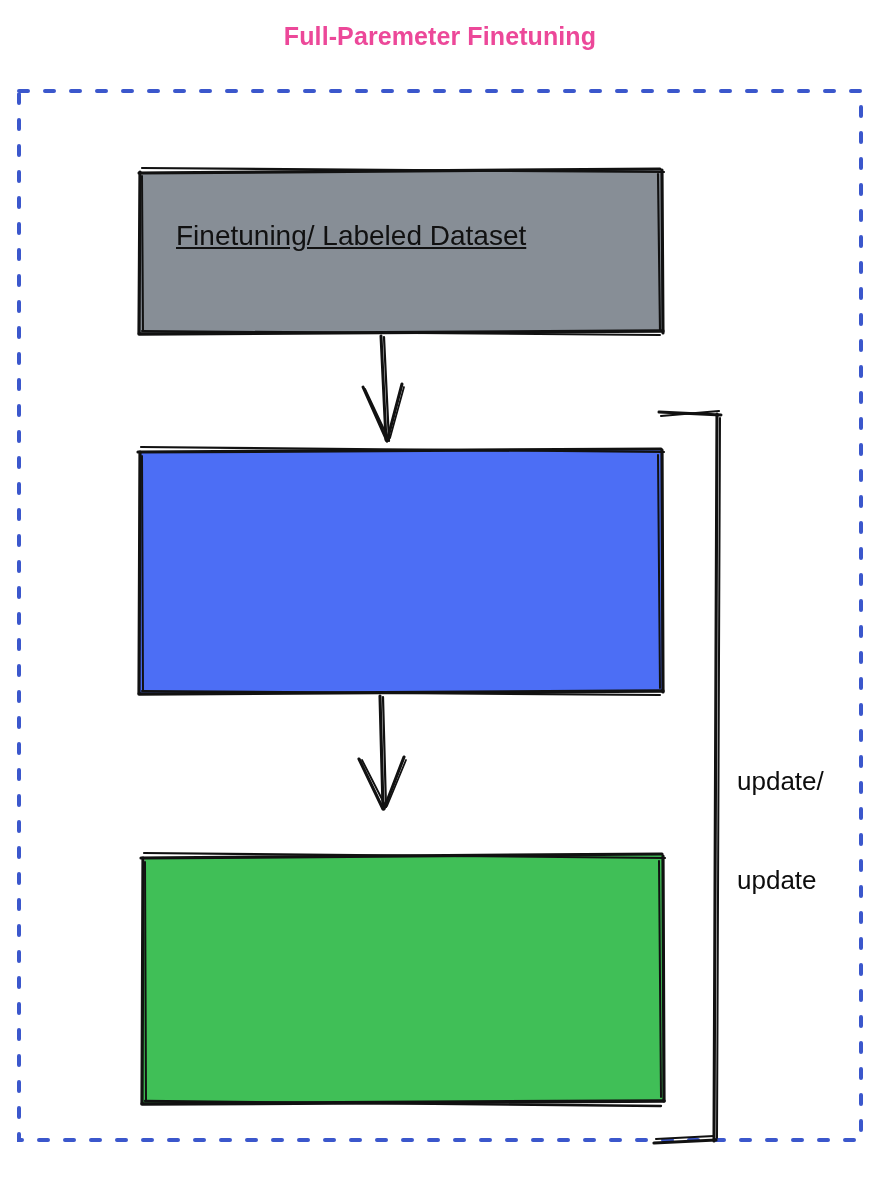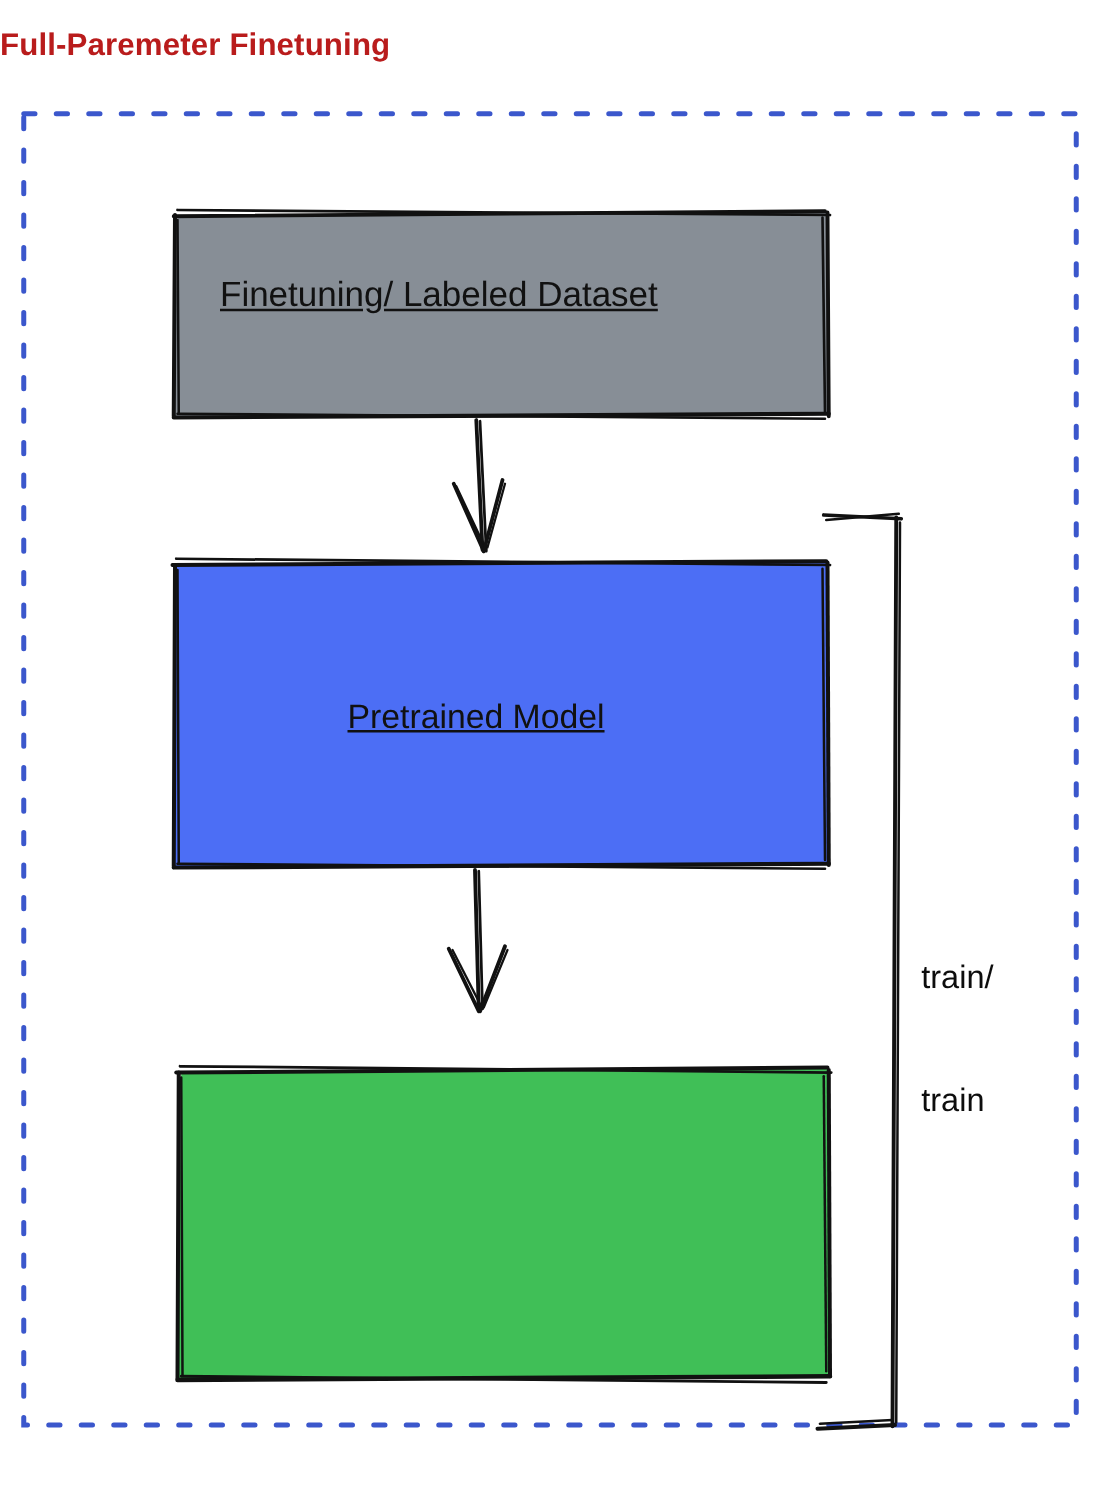--- a/index.html
+++ b/index.html
@@ -24,25 +24,25 @@
     left: 0;
     top: 0;
     width: 880px;
     height: 1200px;
   }
   .diagram-title {
     position: absolute;
     left: 0;
     top: 22px;
     width: 880px;
-    text-align: left;
+    text-align: center;
     font-size: 25px;
     font-weight: 700;
     letter-spacing: 0.1px;
-    color: #b91c1c;
+    color: #ec4899;
     font-family: "Liberation Sans", sans-serif;
     white-space: nowrap;
   }
   .node-label {
     position: absolute;
     font-family: "Liberation Sans", sans-serif;
     color: #111111;
     white-space: nowrap;
     line-height: 1.18;
     text-decoration: underline;
@@ -145,21 +145,20 @@
       <path d="M720,418 L717,1138" fill="none" stroke="#111111" stroke-width="2.0" stroke-linecap="round"></path>
       <path d="M716,1140 L654,1143" fill="none" stroke="#111111" stroke-width="3.2" stroke-linecap="round"></path>
       <path d="M714,1136 L656,1139" fill="none" stroke="#111111" stroke-width="2.1" stroke-linecap="round"></path>
     </g>
   </svg>
 
   <div class="diagram-title">Full-Paremeter Finetuning</div>
 
   <div class="node-label label-dataset">Finetuning/ Labeled Dataset</div>
 
-  <div class="node-label label-pretrained">Pretrained Model</div>
 
 
   <div class="edge-label">
-    <div>train/</div>
-    <div>train</div>
+    <div>update/</div>
+    <div>update</div>
   </div>
 
 </div>
 
 </body></html>

